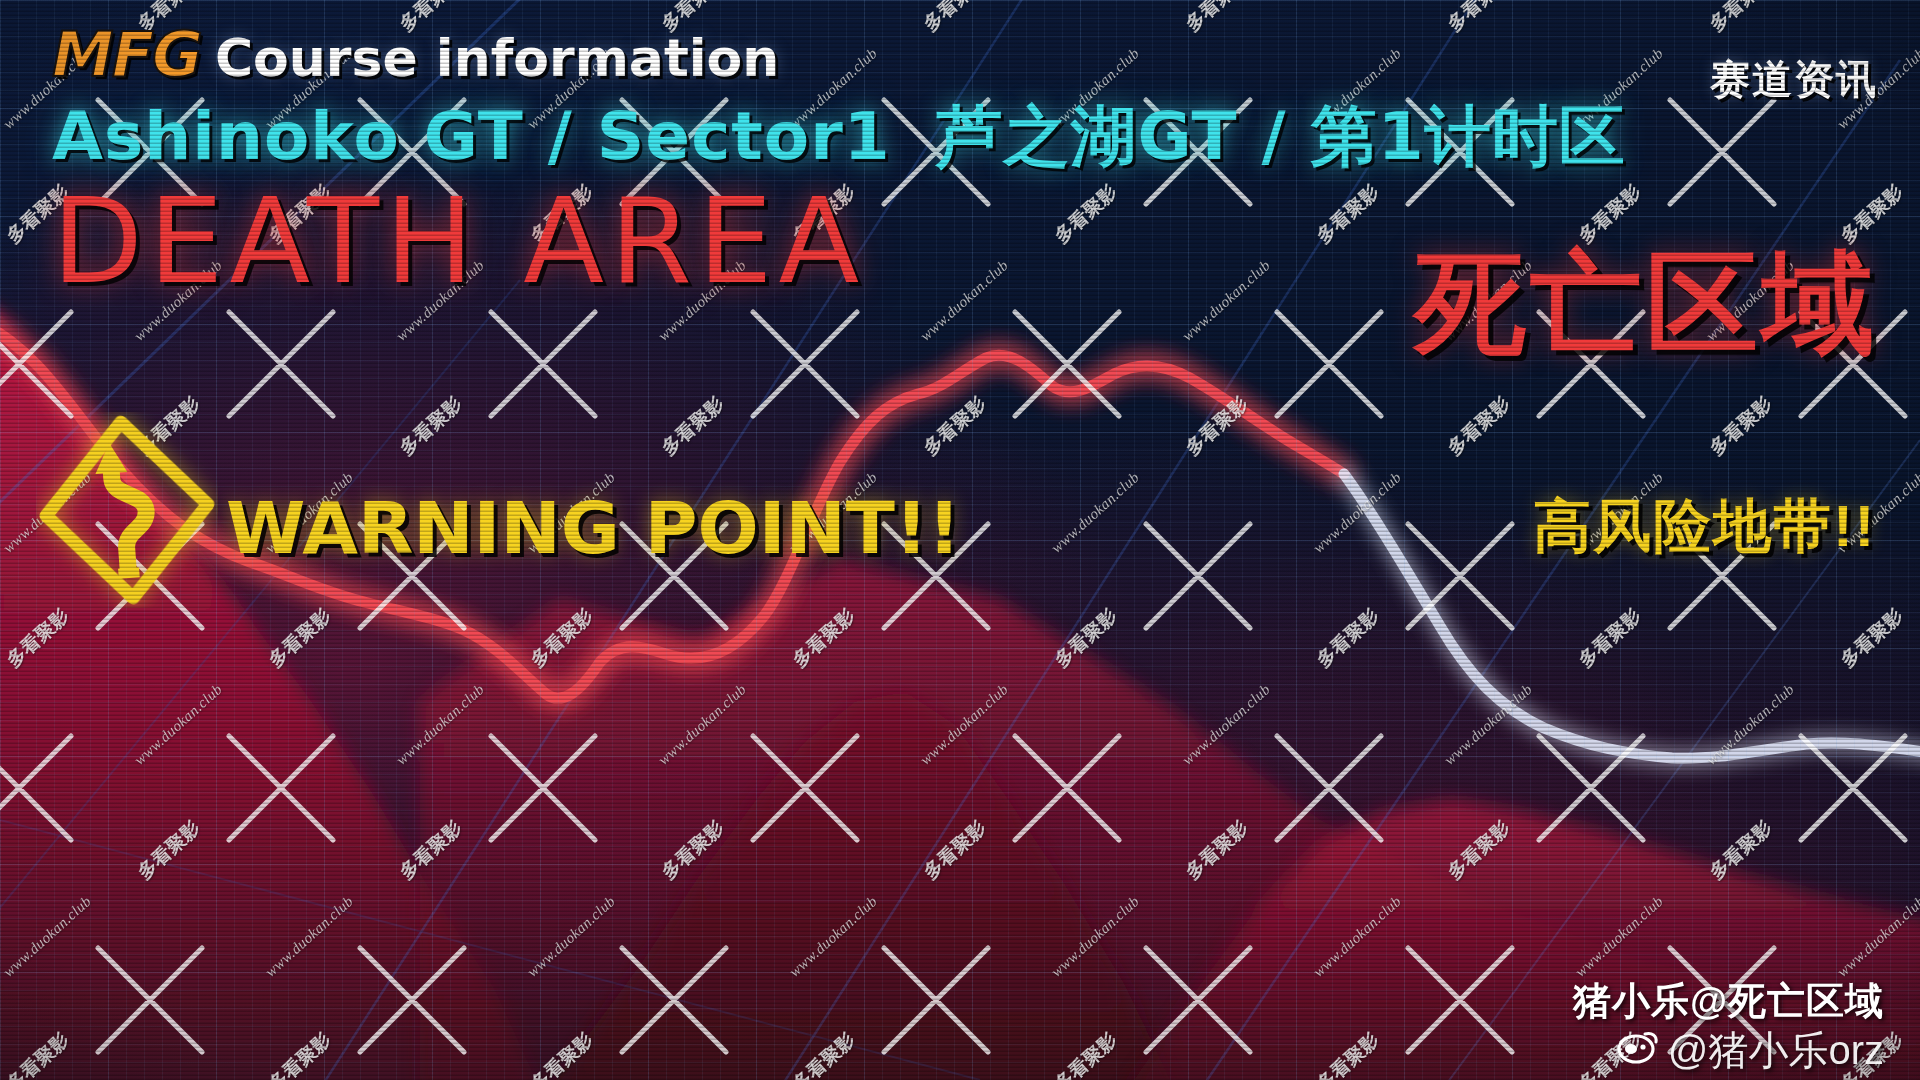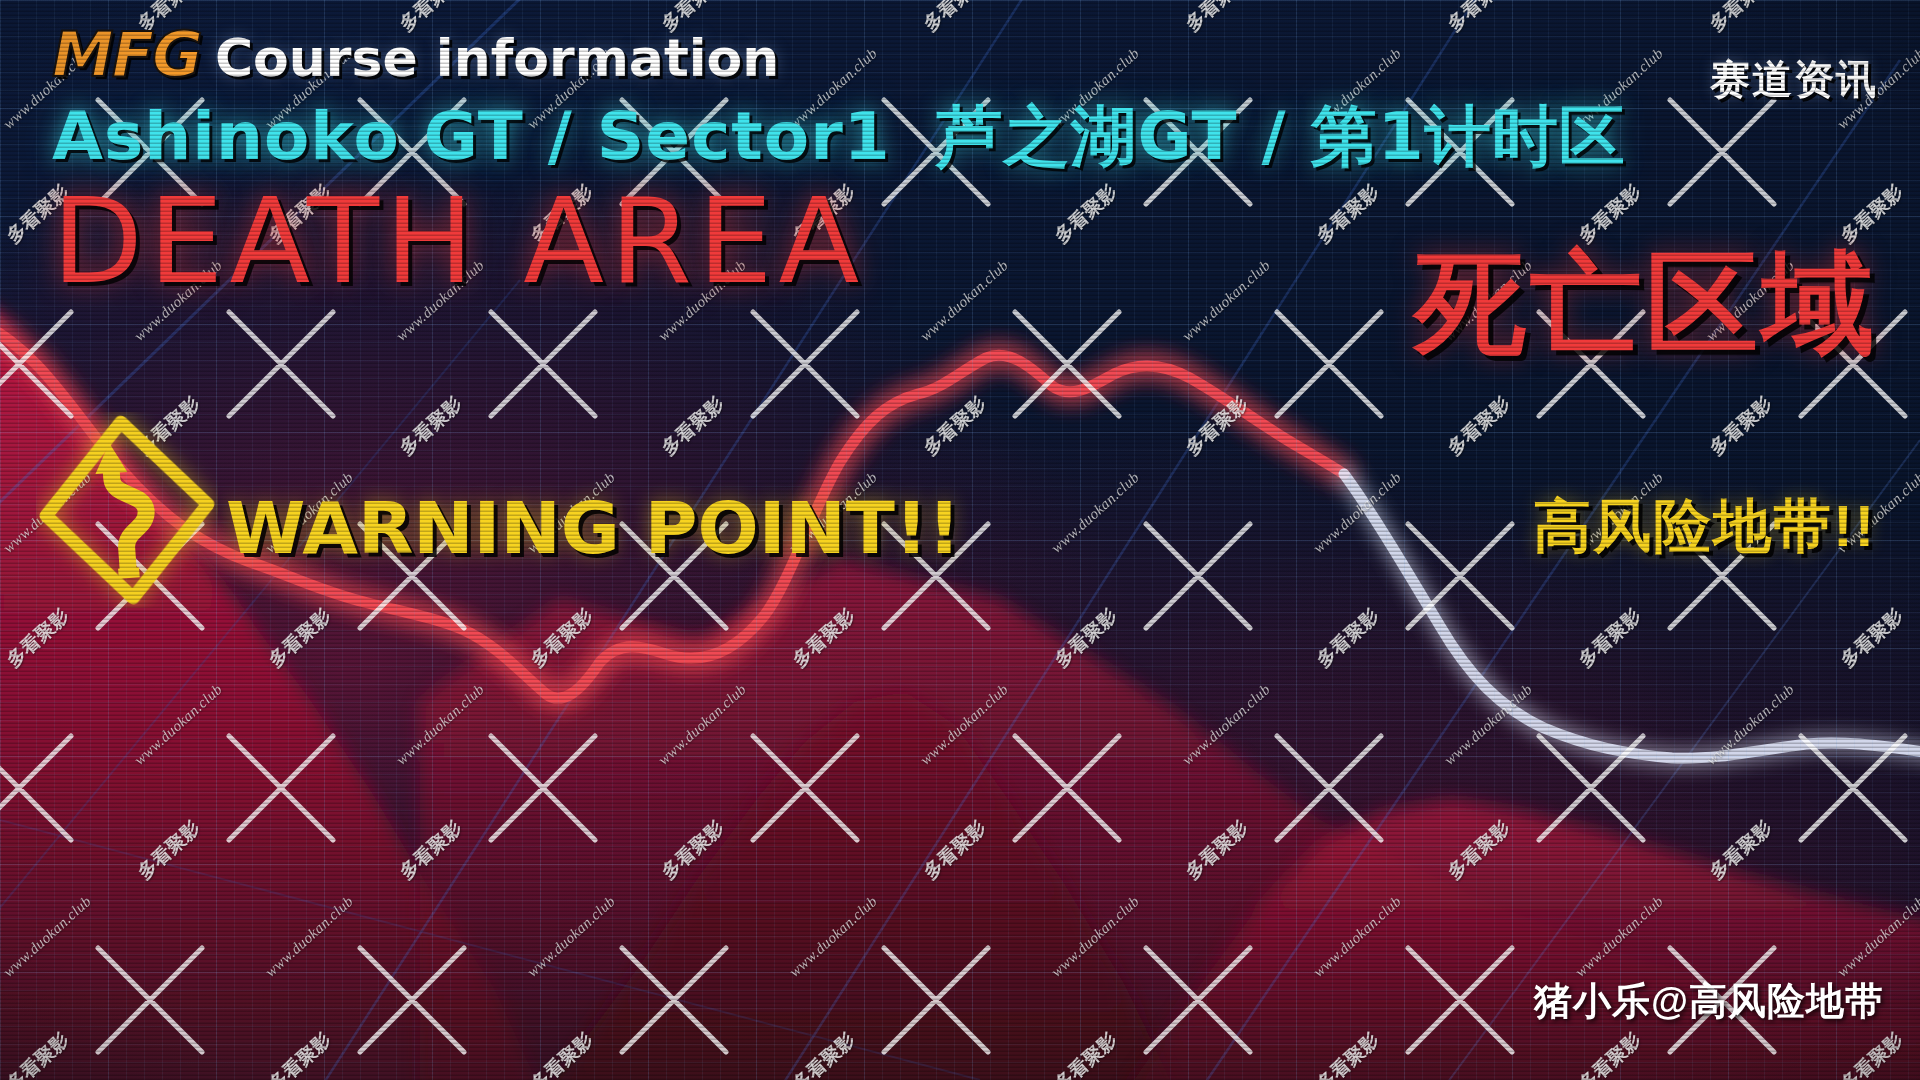--- a/index.html
+++ b/index.html
@@ -353,16 +353,27 @@
       </g>
     </svg>
   </div>
   <div class="warn-point">WARNING POINT!!</div>
 
   <div class="scanlines"></div>
   <div class="vignette"></div>
 
 
   <div class="sig">
-    <div class="sig-line1">猪小乐@高风险地带</div>
+    <div class="sig-line1">猪小乐@死亡区域</div>
+    <div class="sig-line2">
+      <span class="weibo-eye">
+        <svg width="44" height="38" viewBox="0 0 44 38">
+          <ellipse cx="20" cy="22" rx="17" ry="13" fill="none" stroke="#ffffff" stroke-width="3.2"></ellipse>
+          <ellipse cx="15" cy="22" rx="6" ry="5" fill="#ffffff"></ellipse>
+          <circle cx="27" cy="20" r="2.6" fill="#ffffff"></circle>
+          <path d="M29 7 C36 5 41 9 40 15" fill="none" stroke="#ffffff" stroke-width="3" stroke-linecap="round"></path>
+        </svg>
+      </span>
+      <span>@猪小乐orz</span>
+    </div>
   </div>
 
 </div>
 
 </body></html>

